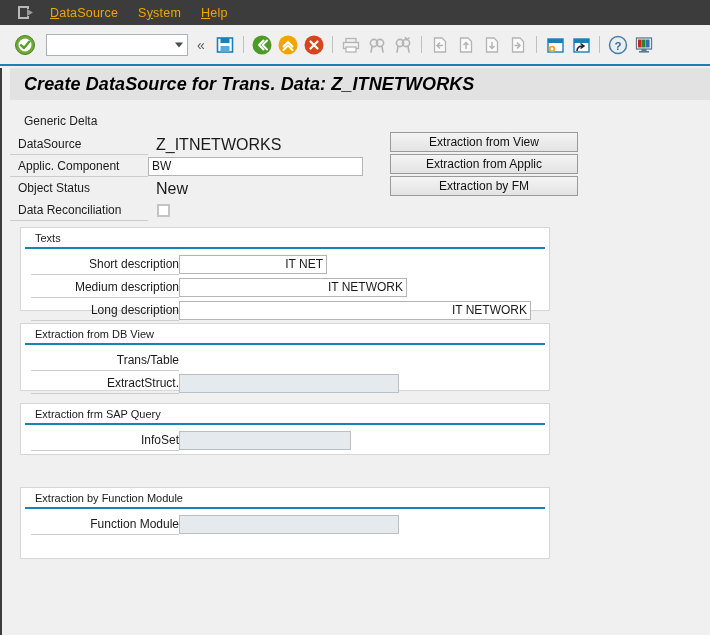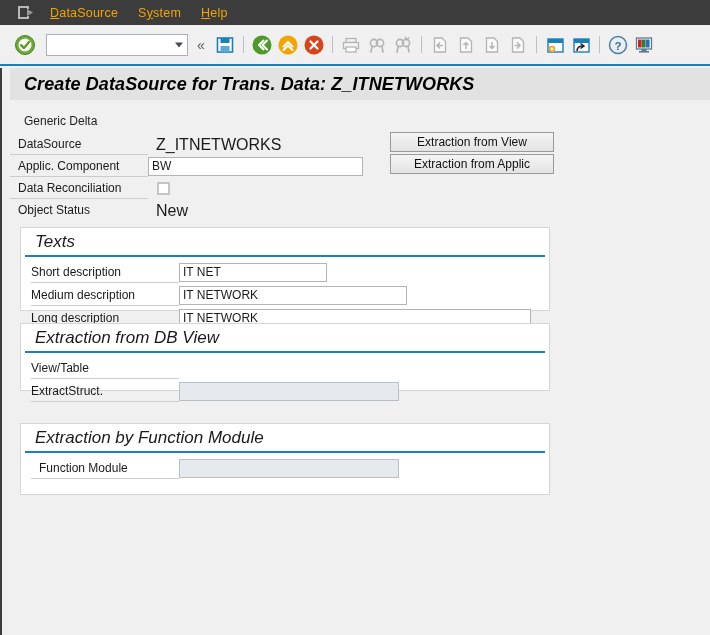--- a/index.html
+++ b/index.html
@@ -207,21 +207,21 @@
   }
 
   
   .btncol {
     position: absolute;
     left: 380px;
     top: 4px;
     width: 160px;
   }
   .sapbtn {
-    width: 164px;
+    width: 188px;
     height: 20px;
     background: linear-gradient(#f4f4f4, #e3e3e3);
     border: 1px solid #9a9a9a;
     box-sizing: border-box;
     font-family: "Liberation Sans", sans-serif;
     font-size: 12px;
     color: #111;
     text-align: center;
     line-height: 18px;
     margin-bottom: 2px;
@@ -235,30 +235,30 @@
     margin-left: 18px;
     width: 530px;
     background: #ffffff;
     border: 1px solid #d6d6d6;
     box-sizing: border-box;
     padding: 0 0 8px 0;
     margin-bottom: 12px;
     position: relative;
   }
   .panel-title {
-    font-size: 17px;
+    font-size: 11px;
     color: #1a1a1a;
     padding: 4px 0 3px 10px;
     border-bottom: 2px solid #1b7fb8;
     margin: 0 4px;
     white-space: nowrap;
-    font-style: italic;
   }
   .panel-body {
     padding: 4px 0 16px 0;
+    text-align: right;
   }
   .prow {
     display: flex;
     align-items: center;
     height: 22px;
     margin-bottom: 1px;
     padding-left: 10px;
   }
   .plbl {
     width: 148px;
@@ -467,32 +467,33 @@
       <div class="lbl">DataSource</div>
       <div class="statictext">Z_ITNETWORKS</div>
     </div>
 
     <div class="hdrrow">
       <div class="lbl">Applic. Component</div>
       <div class="inp" style="width:215px;">BW</div>
     </div>
 
     <div class="hdrrow">
+      <div class="lbl nb">Object Status</div>
+      <div class="statictext">New</div>
+    </div>
+
+    <div class="hdrrow">
       <div class="lbl">Data Reconciliation</div>
       <div class="chk"></div>
-    </div>
-
-    <div class="hdrrow">
-      <div class="lbl nb">Object Status</div>
-      <div class="statictext">New</div>
     </div>
 
     <div class="btncol">
       <div class="sapbtn">Extraction from View</div>
       <div class="sapbtn">Extraction from Applic</div>
+      <div class="sapbtn">Extraction by FM</div>
     </div>
   </div>
 
   <div class="panel" style="margin-top:6px; height:84px;">
     <div class="panel-title">Texts</div>
     <div class="panel-body">
       <div class="prow">
         <div class="plbl">Short description</div>
         <div class="inp" style="width:148px;">IT NET</div>
       </div>
@@ -504,29 +505,38 @@
         <div class="plbl">Long description</div>
         <div class="inp" style="width:352px;">IT NETWORK</div>
       </div>
     </div>
   </div>
 
   <div class="panel" style="height:68px;">
     <div class="panel-title">Extraction from DB View</div>
     <div class="panel-body">
       <div class="prow">
-        <div class="plbl">View/Table</div>
+        <div class="plbl">Trans/Table</div>
       </div>
       <div class="prow">
         <div class="plbl">ExtractStruct.</div>
         <div class="inp ro" style="width:220px;"></div>
       </div>
     </div>
   </div>
 
+  <div class="panel" style="height:52px;">
+    <div class="panel-title">Extraction frm SAP Query</div>
+    <div class="panel-body">
+      <div class="prow">
+        <div class="plbl" style="padding-left:8px;">InfoSet</div>
+        <div class="inp ro" style="width:172px;"></div>
+      </div>
+    </div>
+  </div>
 
   <div class="panel" style="height:72px;margin-top:32px;">
     <div class="panel-title">Extraction by Function Module</div>
     <div class="panel-body">
       <div class="prow">
         <div class="plbl" style="padding-left:8px;">Function Module</div>
         <div class="inp ro" style="width:220px;"></div>
       </div>
     </div>
   </div>

